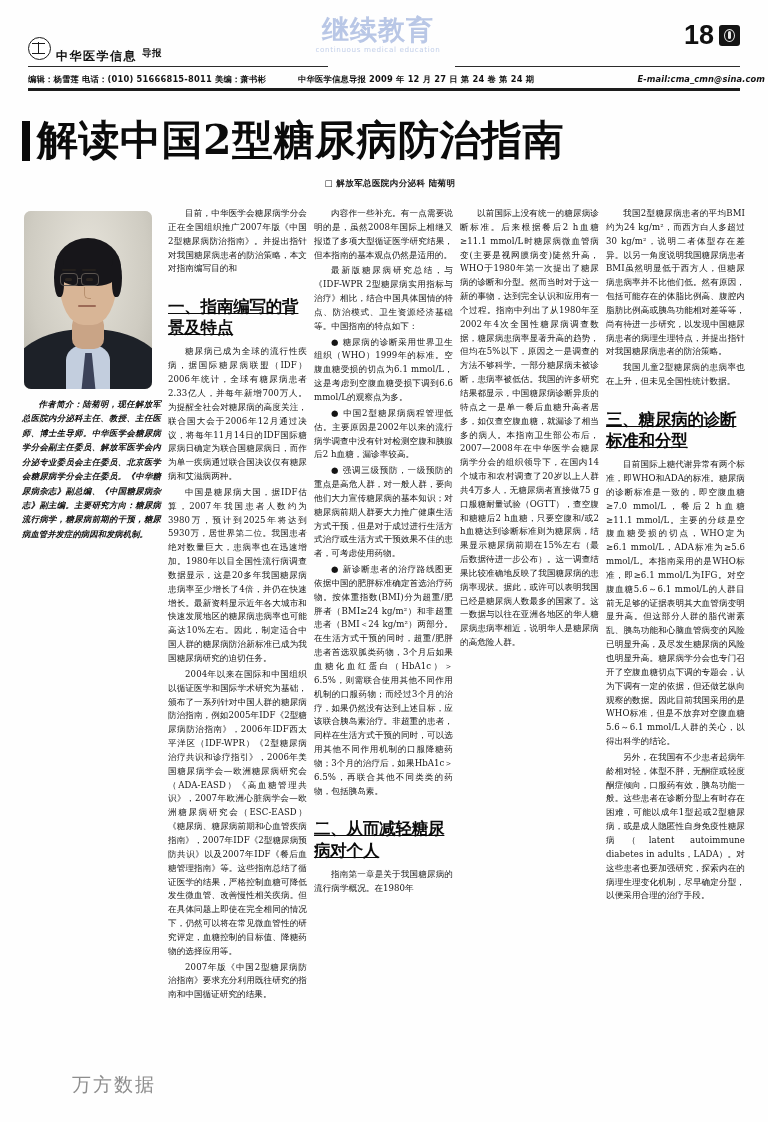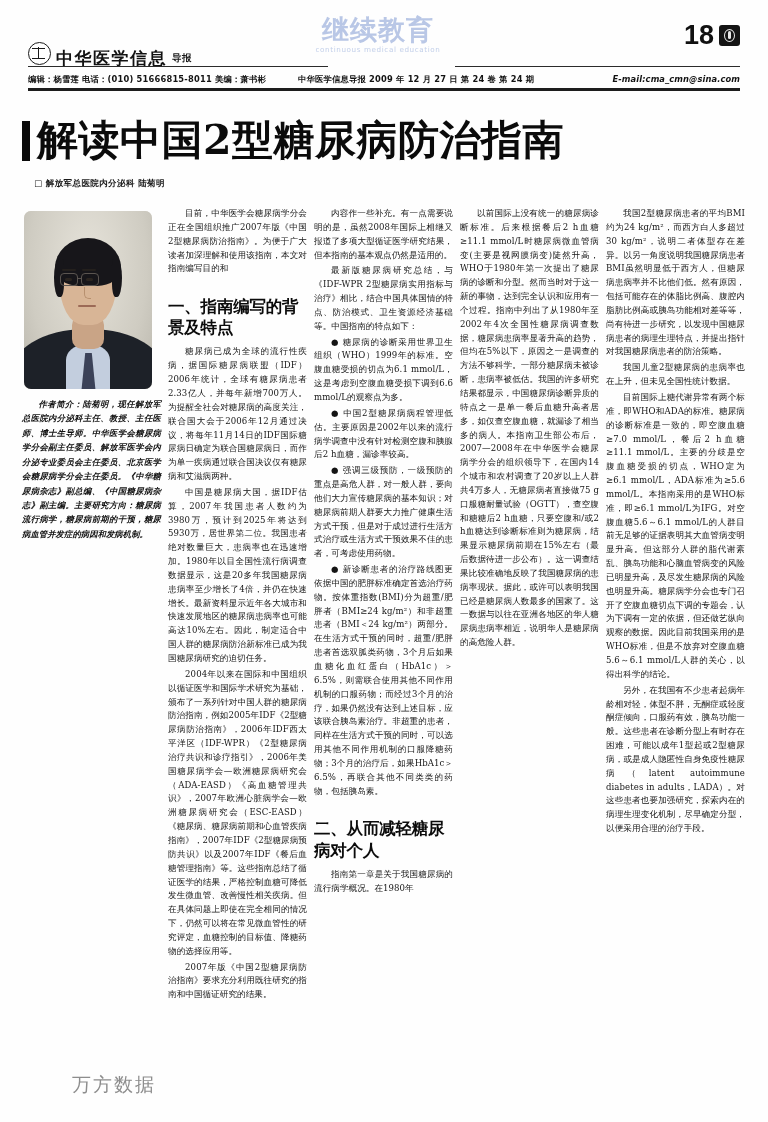--- a/index.html
+++ b/index.html
@@ -66,21 +66,21 @@
   }
   .logo-seal::after {
     content: "";
     position: absolute;
     left: 9px; top: 4px;
     width: 1.4px; height: 12px;
     background: #1a1a1a;
   }
   .mast-title {
     font-family: "DejaVu Serif", "Liberation Serif", serif;
-    font-size: 17px;
+    font-size: 12px;
     font-weight: 700;
     letter-spacing: 1.5px;
     line-height: 1;
     color: #121212;
     margin-top: 24px;
   }
   .mast-sub {
     font-family: "DejaVu Serif", "Liberation Serif", serif;
     font-size: 9.5px;
     font-weight: 700;
@@ -167,38 +167,40 @@
   .infobar {
     position: absolute;
     left: 28px; top: 72px;
     width: 712px;
     height: 16px;
     font-family: "DejaVu Sans", "Liberation Sans", sans-serif;
     font-size: 8.3px;
     font-weight: 700;
     color: #131313;
     white-space: nowrap;
+    padding-left: 25px;
   }
   .ib-left  { position: absolute; left: 0;   top: 2px; letter-spacing: 0.2px; }
   .ib-mid   { position: absolute; left: 270px; top: 2px; letter-spacing: 0.2px; }
   .ib-right { position: absolute; right: 0;  top: 2px; letter-spacing: 0.1px; font-style: italic; }
 
   .thick-rule {
     position: absolute;
     left: 28px; top: 88px;
     width: 712px;
     height: 3.2px;
     background: #1d1d1d;
   }
 
   
   .headline-block {
     position: absolute;
     left: 22px; top: 118px;
     width: 724px;
+    text-align: center;
   }
   .headline {
     font-family: "DejaVu Serif", "Liberation Serif", serif;
     font-size: 41px;
     font-weight: 700;
     line-height: 1.12;
     letter-spacing: 0.5px;
     color: #0b0b0b;
     display: flex;
     align-items: center;
@@ -251,20 +253,21 @@
 
   h2.sec {
     font-family: "DejaVu Serif", "Liberation Serif", serif;
     font-size: 16.5px;
     font-weight: 700;
     line-height: 1.28;
     color: #0b0b0b;
     margin: 20px 0 7px 0;
     letter-spacing: -0.2px;
     text-align: left;
+    text-decoration: underline;
   }
 
   
   .portrait {
     width: 128px;
     height: 178px;
     margin: 4px 0 8px 2px;
     border-radius: 7px;
     position: relative;
     overflow: hidden;
@@ -468,21 +471,21 @@
         <div class="p-bridge"></div>
         <div class="p-eye-l"></div>
         <div class="p-eye-r"></div>
         <div class="p-nose"></div>
         <div class="p-mouth"></div>
       </div>
       <p class="bio">作者简介：陆菊明，现任解放军总医院内分泌科主任、教授、主任医师、博士生导师。中华医学会糖尿病学分会副主任委员、解放军医学会内分泌专业委员会主任委员、北京医学会糖尿病学分会主任委员。《中华糖尿病杂志》副总编、《中国糖尿病杂志》副主编。主要研究方向：糖尿病流行病学，糖尿病前期的干预，糖尿病血管并发症的病因和发病机制。</p>
     </div>
 
     <div class="col">
-      <p class="body">目前，中华医学会糖尿病学分会正在全国组织推广2007年版《中国2型糖尿病防治指南》。为便于广大读者加深理解和使用该指南，本文对指南编写目的和</p>
+      <p class="body">目前，中华医学会糖尿病学分会正在全国组织推广2007年版《中国2型糖尿病防治指南》。并提出指针对我国糖尿病患者的防治策略，本文对指南编写目的和</p>
       <h2 class="sec">一、指南编写的背景及特点</h2>
       <p class="body">糖尿病已成为全球的流行性疾病，据国际糖尿病联盟（IDF）2006年统计，全球有糖尿病患者2.33亿人，并每年新增700万人。为提醒全社会对糖尿病的高度关注，联合国大会于2006年12月通过决议，将每年11月14日的IDF国际糖尿病日确定为联合国糖尿病日，而作为单一疾病通过联合国决议仅有糖尿病和艾滋病两种。</p>
       <p class="body">中国是糖尿病大国，据IDF估算，2007年我国患者人数约为3980万，预计到2025年将达到5930万，居世界第二位。我国患者绝对数量巨大，患病率也在迅速增加。1980年以目全国性流行病调查数据显示，这是20多年我国糖尿病患病率至少增长了4倍，并仍在快速增长。最新资料显示近年各大城市和快速发展地区的糖尿病患病率也可能高达10%左右。因此，制定适合中国人群的糖尿病防治新标准已成为我国糖尿病研究的迫切任务。</p>
       <p class="body">2004年以来在国际和中国组织以循证医学和国际学术研究为基础，颁布了一系列针对中国人群的糖尿病防治指南，例如2005年IDF《2型糖尿病防治指南》，2006年IDF西太平洋区（IDF-WPR）《2型糖尿病治疗共识和诊疗指引》，2006年美国糖尿病学会—欧洲糖尿病研究会（ADA-EASD）《高血糖管理共识》，2007年欧洲心脏病学会—欧洲糖尿病研究会（ESC-EASD）《糖尿病、糖尿病前期和心血管疾病指南》，2007年IDF《2型糖尿病预防共识》以及2007年IDF《餐后血糖管理指南》等。这些指南总结了循证医学的结果，严格控制血糖可降低发生微血管、改善慢性相关疾病。但在具体问题上即使在完全相同的情况下，仍然可以将在常见微血管性的研究评定，血糖控制的目标值、降糖药物的选择应用等。</p>
       <p class="body">2007年版《中国2型糖尿病防治指南》要求充分利用既往研究的指南和中国循证研究的结果。</p>
     </div>
 
     <div class="col">
       <p class="body">内容作一些补充。有一点需要说明的是，虽然2008年国际上相继又报道了多项大型循证医学研究结果，但本指南的基本观点仍然是适用的。</p>
       <p class="body">最新版糖尿病研究总结，与《IDF-WPR 2型糖尿病实用指标与治疗》相比，结合中国具体国情的特点、防治模式、卫生资源经济基础等。中国指南的特点如下：</p>
@@ -494,20 +497,21 @@
       <p class="body">指南第一章是关于我国糖尿病的流行病学概况。在1980年</p>
     </div>
 
     <div class="col">
       <p class="body">以前国际上没有统一的糖尿病诊断标准。后来根据餐后2 h血糖≥11.1 mmol/L时糖尿病微血管病变(主要是视网膜病变)陡然升高，WHO于1980年第一次提出了糖尿病的诊断和分型。然而当时对于这一新的事物，达到完全认识和应用有一个过程。指南中列出了从1980年至2002年4次全国性糖尿病调查数据，糖尿病患病率显著升高的趋势，但均在5%以下，原因之一是调查的方法不够科学。一部分糖尿病未被诊断，患病率被低估。我国的许多研究结果都显示，中国糖尿病诊断异质的特点之一是单一餐后血糖升高者居多，如仅查空腹血糖，就漏诊了相当多的病人。本指南卫生部公布后，2007—2008年在中华医学会糖尿病学分会的组织领导下，在国内14个城市和农村调查了20岁以上人群共4万多人，无糖尿病者直接做75 g口服糖耐量试验（OGTT），查空腹和糖糖后2 h血糖，只要空腹和/或2 h血糖达到诊断标准则为糖尿病，结果显示糖尿病前期在15%左右（最后数据待进一步公布）。这一调查结果比较准确地反映了我国糖尿病的患病率现状。据此，或许可以表明我国已经是糖尿病人数最多的国家了。这一数据与以往在亚洲各地区的华人糖尿病患病率相近，说明华人是糖尿病的高危险人群。</p>
     </div>
 
     <div class="col">
       <p class="body">我国2型糖尿病患者的平均BMI约为24 kg/m²，而西方白人多超过30 kg/m²，说明二者体型存在差异。以另一角度说明我国糖尿病患者BMI虽然明显低于西方人，但糖尿病患病率并不比他们低。然有原因，包括可能存在的体脂比例高、腹腔内脂肪比例高或胰岛功能相对差等等，尚有待进一步研究，以发现中国糖尿病患者的病理生理特点，并提出指针对我国糖尿病患者的防治策略。</p>
       <p class="body">我国儿童2型糖尿病的患病率也在上升，但未见全国性统计数据。</p>
+      <h2 class="sec">三、糖尿病的诊断标准和分型</h2>
       <p class="body">目前国际上糖代谢异常有两个标准，即WHO和ADA的标准。糖尿病的诊断标准是一致的，即空腹血糖≥7.0 mmol/L，餐后2 h血糖≥11.1 mmol/L。主要的分歧是空腹血糖受损的切点，WHO定为≥6.1 mmol/L，ADA标准为≥5.6 mmol/L。本指南采用的是WHO标准，即≥6.1 mmol/L为IFG。对空腹血糖5.6～6.1 mmol/L的人群目前无足够的证据表明其大血管病变明显升高。但这部分人群的脂代谢紊乱、胰岛功能和心脑血管病变的风险已明显升高，及尽发生糖尿病的风险也明显升高。糖尿病学分会也专门召开了空腹血糖切点下调的专题会，认为下调有一定的依据，但还做艺纵向观察的数据。因此目前我国采用的是WHO标准，但是不放弃对空腹血糖5.6～6.1 mmol/L人群的关心，以得出科学的结论。</p>
       <p class="body">另外，在我国有不少患者起病年龄相对轻，体型不胖，无酮症或轻度酮症倾向，口服药有效，胰岛功能一般。这些患者在诊断分型上有时存在困难，可能以成年1型起或2型糖尿病，或是成人隐匿性自身免疫性糖尿病（latent autoimmune diabetes in adults，LADA）。对这些患者也要加强研究，探索内在的病理生理变化机制，尽早确定分型，以便采用合理的治疗手段。</p>
     </div>
 
   </div>
 
   <div class="watermark">万方数据</div>
 
 </div>
 

